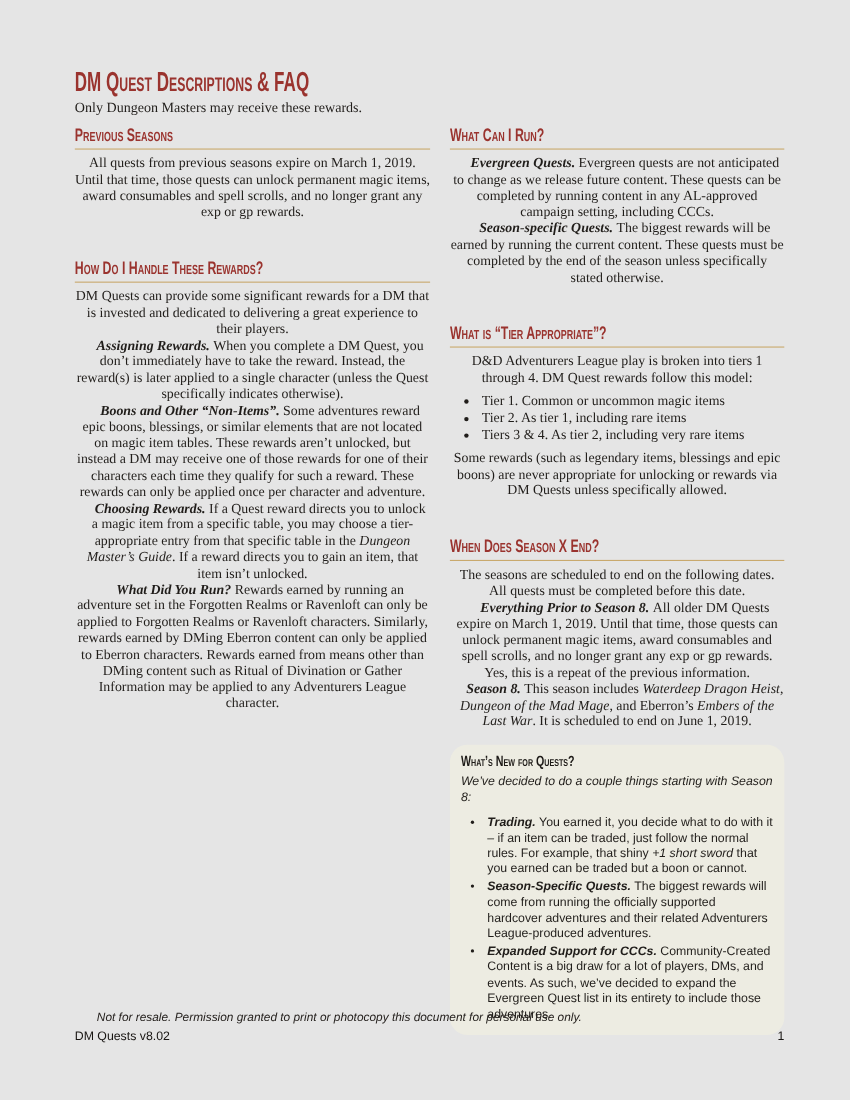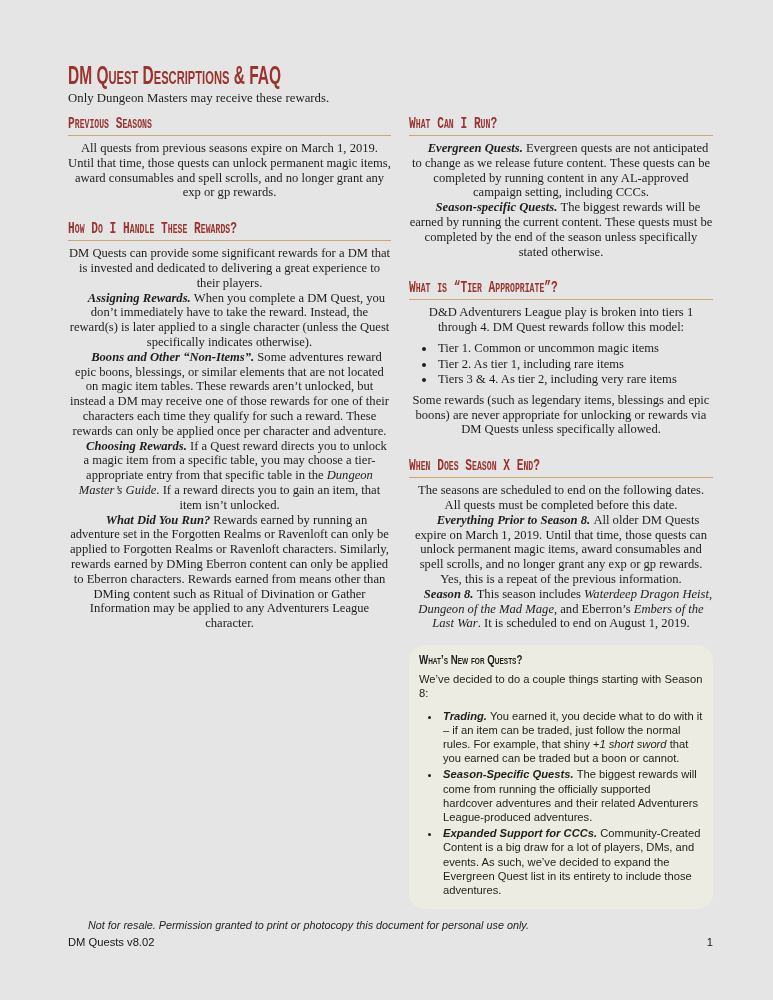--- a/index.html
+++ b/index.html
@@ -27,25 +27,25 @@
   .condense-h{display:inline-block;transform:scaleX(0.68);transform-origin:0 60%;white-space:nowrap;}
   .condense-b{display:inline-block;transform:scaleX(0.72);transform-origin:0 60%;white-space:nowrap;}
   .subtitle{margin:2px 0 0 0;font-size:12.8px;line-height:15px;}
 
   
   .cols{display:flex;gap:18px;margin-top:9px;align-items:flex-start;}
   .col-left{width:323px;}
   .col-right{width:304px;}
 
   section{margin:0;}
-  section + section{margin-top:20px;}
+  section + section{margin-top:36px;}
   h2.sec-heading{
     margin:0 0 5px 0;
     padding:0 0 3px 0;
-    font-family:Liberation Mono, monospace;
+    font-family:Liberation Sans, sans-serif;
     font-weight:700;
     font-variant:small-caps;
     font-size:16.5px;line-height:17px;
     color:#9a332e;
     border-bottom:1.6px solid #c9a96d;
     white-space:nowrap;
   }
   .para{margin:0;font-size:12.6px;line-height:14.8px;text-align:center;}
   .para.indent{text-indent:14px;}
   .lead{font-weight:700;font-style:italic;}
@@ -62,21 +62,21 @@
   }
   .box-heading{
     font-family:"Liberation Sans", sans-serif;
     font-weight:700;
     font-variant:small-caps;
     font-size:13.5px;line-height:16px;
     color:#1d1a17;
     margin:0 0 4px 0;
     white-space:nowrap;
   }
-  .box-intro{margin:0 0 8px 0;font-size:11.2px;line-height:14.2px;}
+  .box-intro{margin:0 0 8px 0;font-size:11.2px;line-height:14.2px;font-style:italic;}
   ul.box-bullets{margin:0;padding-left:22px;font-size:11.2px;line-height:14.2px;}
   ul.box-bullets li{margin:0 0 2px 0;padding-left:2px;}
 
   
   .footer{position:absolute;left:68px;top:919px;width:645px;font-family:"Liberation Sans", sans-serif;}
   .legal{margin:0 0 3px 0;padding-left:20px;font-style:italic;font-size:10.8px;line-height:13px;color:#26221f;}
   .version-row{display:flex;justify-content:space-between;font-size:11.2px;line-height:14px;color:#181512;}
 </style>
 </head>
 <body>
@@ -116,21 +116,21 @@
               <li><span>Tier 1. Common or uncommon magic items</span></li>
               <li><span>Tier 2. As tier 1, including rare items</span></li>
               <li><span>Tiers 3 &amp; 4. As tier 2, including very rare items</span></li>
             </ul>
             <p class="para"><span>Some rewards (such as legendary items, blessings and epic boons) are never appropriate for unlocking or rewards via DM Quests unless specifically allowed.</span></p>
           </section>
           <section>
             <h2 class="sec-heading"><span class="condense-h">When Does Season X End?</span></h2>
             <p class="para"><span>The seasons are scheduled to end on the following dates. All quests must be completed before this date.</span></p>
             <p class="para indent"><b class="lead">Everything Prior to Season 8. </b><span>All older DM Quests expire on March 1, 2019. Until that time, those quests can unlock permanent magic items, award consumables and spell scrolls, and no longer grant any exp or gp rewards. Yes, this is a repeat of the previous information.</span></p>
-            <p class="para indent"><b class="lead">Season 8. </b><span>This season includes </span><i>Waterdeep Dragon Heist</i><span>, </span><i>Dungeon of the Mad Mage</i><span>, and Eberron’s </span><i>Embers of the Last War</i><span>. It is scheduled to end on August 1, 2019.</span></p>
+            <p class="para indent"><b class="lead">Season 8. </b><span>This season includes </span><i>Waterdeep Dragon Heist</i><span>, </span><i>Dungeon of the Mad Mage</i><span>, and Eberron’s </span><i>Embers of the Last War</i><span>. It is scheduled to end on June 1, 2019.</span></p>
           </section>
           <div class="side-box">
             <div class="box-heading"><span class="condense-b">What’s New for Quests?</span></div>
             <p class="box-intro">We’ve decided to do a couple things starting with Season 8:</p>
             <ul class="box-bullets">
               <li><b class="lead">Trading. </b><span>You earned it, you decide what to do with it – if an item can be traded, just follow the normal rules. For example, that shiny </span><i>+1 short sword</i><span> that you earned can be traded but a boon or cannot.</span></li>
               <li><b class="lead">Season-Specific Quests. </b><span>The biggest rewards will come from running the officially supported hardcover adventures and their related Adventurers League-produced adventures.</span></li>
               <li><b class="lead">Expanded Support for CCCs. </b><span>Community-Created Content is a big draw for a lot of players, DMs, and events. As such, we’ve decided to expand the Evergreen Quest list in its entirety to include those adventures.</span></li>
             </ul>
           </div>

